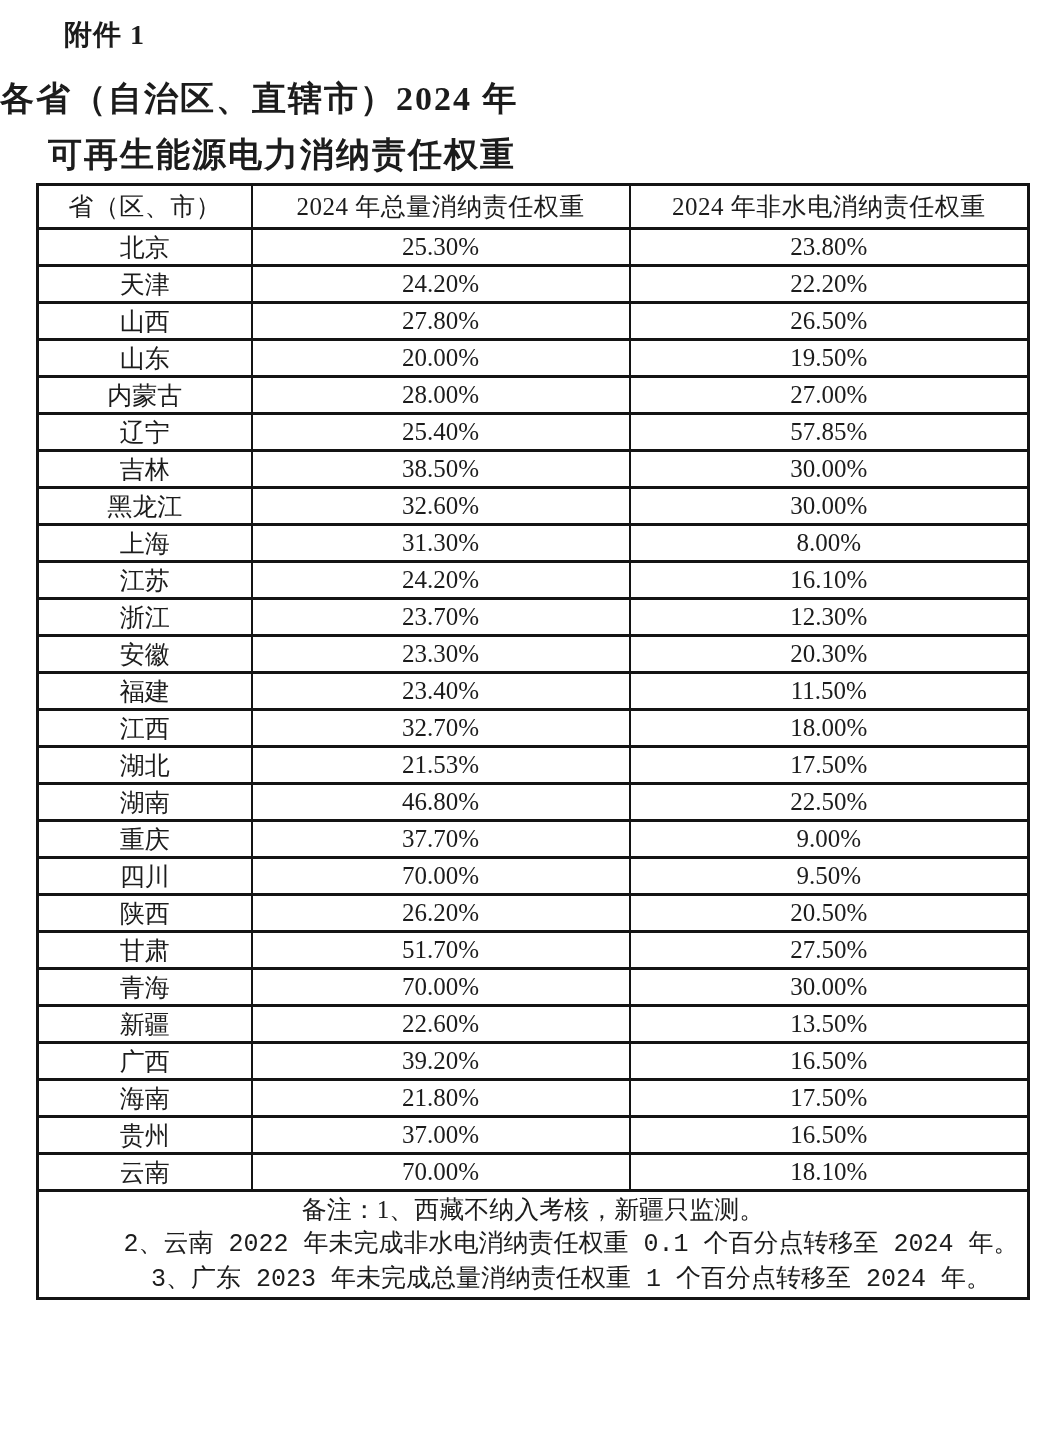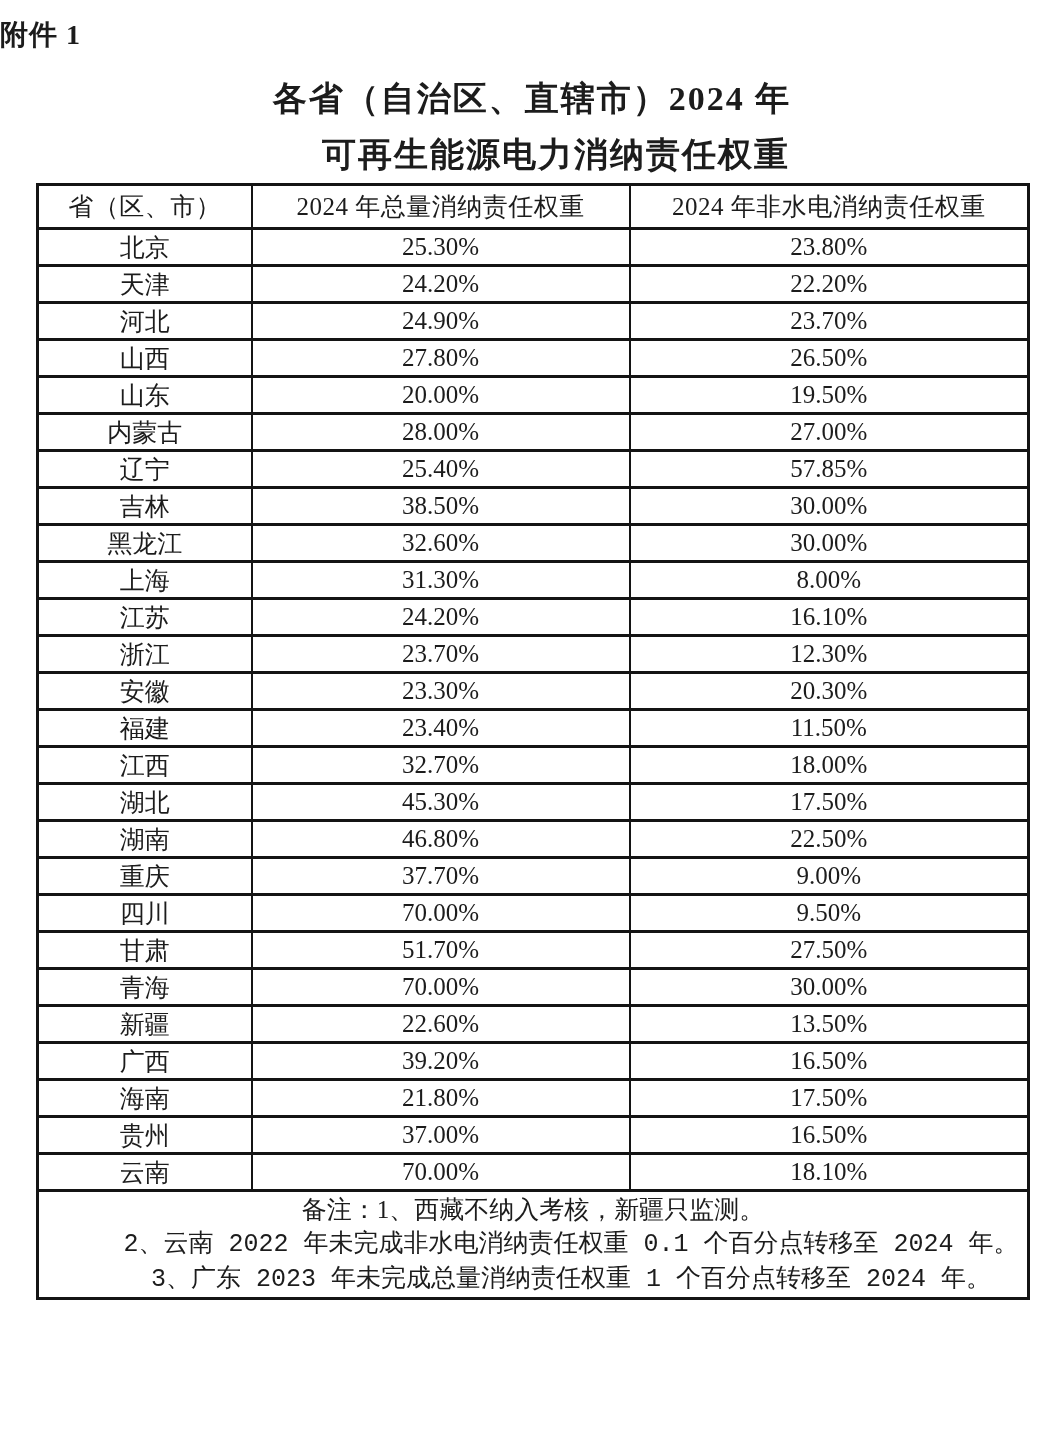--- a/index.html
+++ b/index.html
@@ -12,27 +12,28 @@
     height: 1448px;
     position: relative;
     font-family: "Liberation Serif", "DejaVu Serif", serif;
     color: #1c1c1c;
     -webkit-font-smoothing: antialiased;
   }
   .page {
     padding-top: 17px;
   }
   .attachment-label {
+    margin-left: 64px;
     font-size: 28px;
     font-weight: bold;
     line-height: 36px;
     letter-spacing: 1px;
   }
   .doc-title {
-    text-align: center;
+    text-align: left;
     font-weight: bold;
     font-size: 34px;
     line-height: 42px;
     letter-spacing: 2px;
   }
   .doc-title.line1 { margin-top: 25px; }
   .doc-title.line2 { margin-top: 14px; margin-bottom: 7px; padding-left: 48px; }
 
   table.weights {
     border-collapse: collapse;
@@ -107,25 +108,20 @@
           <td>25.30%</td>
           <td>23.80%</td>
         </tr>
 
         <tr>
           <td>天津</td>
           <td>24.20%</td>
           <td>22.20%</td>
         </tr>
 
-        <tr>
-          <td>河北</td>
-          <td>24.90%</td>
-          <td>23.70%</td>
-        </tr>
 
         <tr>
           <td>山西</td>
           <td>27.80%</td>
           <td>26.50%</td>
         </tr>
 
         <tr>
           <td>山东</td>
           <td>20.00%</td>
@@ -188,21 +184,21 @@
 
         <tr>
           <td>江西</td>
           <td>32.70%</td>
           <td>18.00%</td>
         </tr>
 
 
         <tr>
           <td>湖北</td>
-          <td>45.30%</td>
+          <td>21.53%</td>
           <td>17.50%</td>
         </tr>
 
         <tr>
           <td>湖南</td>
           <td>46.80%</td>
           <td>22.50%</td>
         </tr>
 
         <tr>
@@ -210,20 +206,25 @@
           <td>37.70%</td>
           <td>9.00%</td>
         </tr>
 
         <tr>
           <td>四川</td>
           <td>70.00%</td>
           <td>9.50%</td>
         </tr>
 
+        <tr>
+          <td>陕西</td>
+          <td>26.20%</td>
+          <td>20.50%</td>
+        </tr>
 
         <tr>
           <td>甘肃</td>
           <td>51.70%</td>
           <td>27.50%</td>
         </tr>
 
         <tr>
           <td>青海</td>
           <td>70.00%</td>

